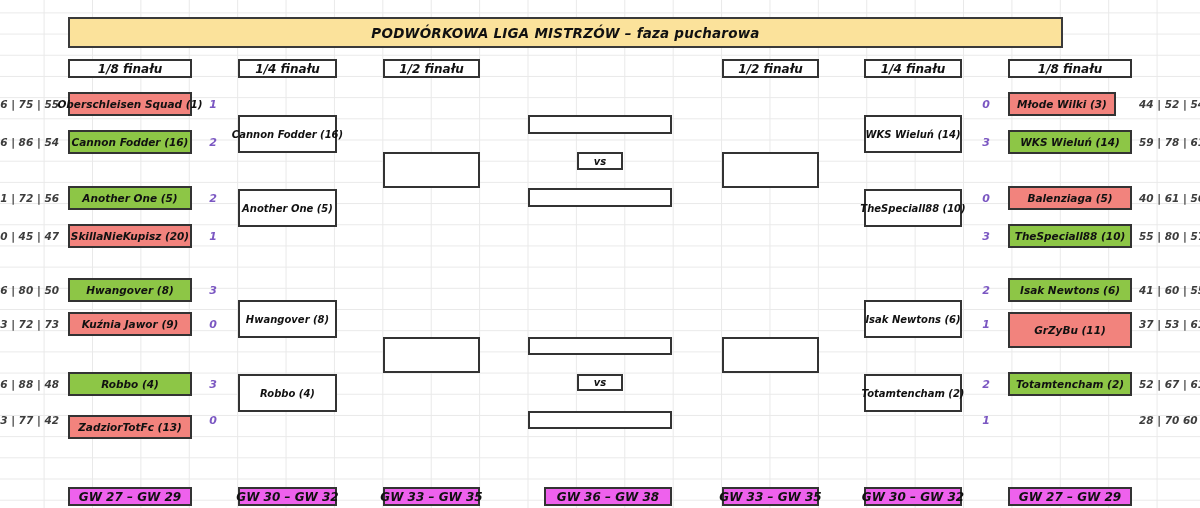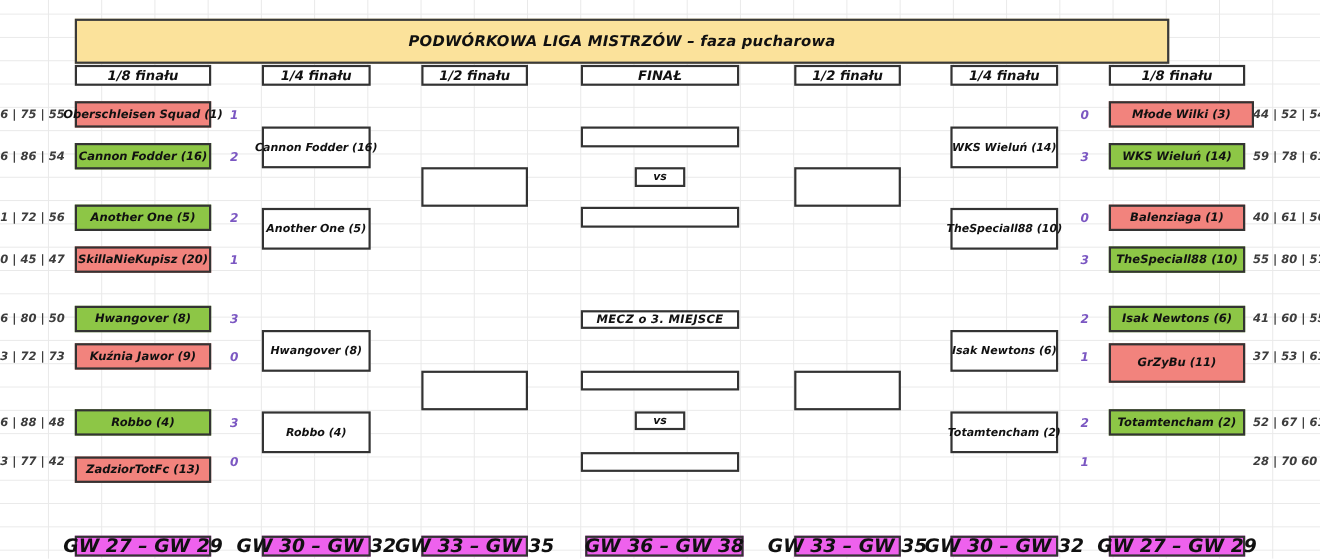--- a/index.html
+++ b/index.html
@@ -35,46 +35,45 @@
     letter-spacing:.2px;
   }
   .header-box{font-size:12px;font-weight:700;}
   .team{font-size:10.5px;font-weight:700;}
   .team.winner{background:#8dc646;}
   .team.loser{background:#f2837d;}
   .qf{font-size:10px;font-weight:700;}
   .slot{background:#fff;}
   .vs{font-size:10px;font-weight:700;}
   .third-hdr{font-size:10.5px;font-weight:700;letter-spacing:.3px;}
-  .gw{background:#ee61ed;font-size:17px;font-weight:700;}
+  .gw{background:#ee61ed;font-size:12px;font-weight:700;}
   .scores{
     position:absolute;
     display:flex;align-items:center;
     font-size:10.5px;font-weight:600;color:#3d3d3d;
     white-space:nowrap;
   }
   .scores.sl{justify-content:flex-end;}
   .scores.sr{justify-content:flex-start;}
   .wins{
     position:absolute;
     display:flex;align-items:center;justify-content:center;
     color:#7b57c2;font-size:11px;font-weight:700;
   }
 </style>
 </head>
 <body>
 
 <div class="sheet">
 
-  <div class="box banner" style="left:68px;top:17px;width:995px;height:41px">PODWÓRKOWA LIGA MISTRZÓW – faza pucharowa</div>
+  <div class="box banner" style="left:68px;top:17px;width:995px;height:31px">PODWÓRKOWA LIGA MISTRZÓW – faza pucharowa</div>
 
   <div class="box header-box" style="left:68px;top:59px;width:124px;height:19px">1/8 finału</div>
   <div class="box header-box" style="left:238px;top:59px;width:99px;height:19px">1/4 finału</div>
   <div class="box header-box" style="left:383px;top:59px;width:97px;height:19px">1/2 finału</div>
-  <div class="box header-box" style="left:528px;top:59px;width:144px;height:19px">FINAŁ</div>
   <div class="box header-box" style="left:722px;top:59px;width:97px;height:19px">1/2 finału</div>
   <div class="box header-box" style="left:864px;top:59px;width:98px;height:19px">1/4 finału</div>
   <div class="box header-box" style="left:1008px;top:59px;width:124px;height:19px">1/8 finału</div>
 
   <div class="scores sl" style="left:2px;top:92px;width:57px;height:24px">46 | 75 | 55</div>
   <div class="scores sl" style="left:2px;top:130px;width:57px;height:24px">46 | 86 | 54</div>
   <div class="scores sl" style="left:2px;top:186px;width:57px;height:24px">51 | 72 | 56</div>
   <div class="scores sl" style="left:2px;top:224px;width:57px;height:24px">50 | 45 | 47</div>
   <div class="scores sl" style="left:2px;top:278px;width:57px;height:24px">56 | 80 | 50</div>
   <div class="scores sl" style="left:2px;top:312px;width:57px;height:24px">43 | 72 | 73</div>
@@ -106,57 +105,56 @@
 
   <div class="box slot" style="left:383px;top:152px;width:97px;height:36px"></div>
   <div class="box slot" style="left:383px;top:337px;width:97px;height:36px"></div>
   <div class="box slot" style="left:722px;top:152px;width:97px;height:36px"></div>
   <div class="box slot" style="left:722px;top:337px;width:97px;height:36px"></div>
 
   <div class="box slot" style="left:528px;top:115px;width:144px;height:19px"></div>
   <div class="box vs" style="left:577px;top:152px;width:46px;height:18px">vs</div>
   <div class="box slot" style="left:528px;top:188px;width:144px;height:19px"></div>
 
-  <div class="box third-hdr" style="left:528px;top:282px;width:144px;height:17px">MECZ o 3. MIEJSCE</div>
   <div class="box slot" style="left:528px;top:337px;width:144px;height:18px"></div>
   <div class="box vs" style="left:577px;top:374px;width:46px;height:17px">vs</div>
   <div class="box slot" style="left:528px;top:411px;width:144px;height:18px"></div>
 
   <div class="box qf" style="left:864px;top:115px;width:98px;height:38px">WKS Wieluń (14)</div>
   <div class="box qf" style="left:864px;top:189px;width:98px;height:38px">TheSpeciall88 (10)</div>
   <div class="box qf" style="left:864px;top:300px;width:98px;height:38px">Isak Newtons (6)</div>
   <div class="box qf" style="left:864px;top:374px;width:98px;height:38px">Totamtencham (2)</div>
 
   <div class="wins" style="left:969px;top:92px;width:34px;height:24px">0</div>
   <div class="wins" style="left:969px;top:130px;width:34px;height:24px">3</div>
   <div class="wins" style="left:969px;top:186px;width:34px;height:24px">0</div>
   <div class="wins" style="left:969px;top:224px;width:34px;height:24px">3</div>
   <div class="wins" style="left:969px;top:278px;width:34px;height:24px">2</div>
   <div class="wins" style="left:969px;top:312px;width:34px;height:24px">1</div>
   <div class="wins" style="left:969px;top:372px;width:34px;height:24px">2</div>
   <div class="wins" style="left:969px;top:408px;width:34px;height:24px">1</div>
 
-  <div class="box team loser" style="left:1008px;top:92px;width:132px;height:24px">Młode Wilki (3)</div>
+  <div class="box team loser" style="left:1008px;top:92px;width:108px;height:24px">Młode Wilki (3)</div>
   <div class="box team winner" style="left:1008px;top:130px;width:124px;height:24px">WKS Wieluń (14)</div>
-  <div class="box team loser" style="left:1008px;top:186px;width:124px;height:24px">Balenziaga (1)</div>
+  <div class="box team loser" style="left:1008px;top:186px;width:124px;height:24px">Balenziaga (5)</div>
   <div class="box team winner" style="left:1008px;top:224px;width:124px;height:24px">TheSpeciall88 (10)</div>
   <div class="box team winner" style="left:1008px;top:278px;width:124px;height:24px">Isak Newtons (6)</div>
   <div class="box team loser" style="left:1008px;top:312px;width:124px;height:36px">GrZyBu (11)</div>
   <div class="box team winner" style="left:1008px;top:372px;width:124px;height:24px">Totamtencham (2)</div>
 
   <div class="scores sr" style="left:1139px;top:92px;width:59px;height:24px">44 | 52 | 54</div>
   <div class="scores sr" style="left:1139px;top:130px;width:59px;height:24px">59 | 78 | 61</div>
   <div class="scores sr" style="left:1139px;top:186px;width:59px;height:24px">40 | 61 | 56</div>
   <div class="scores sr" style="left:1139px;top:224px;width:59px;height:24px">55 | 80 | 57</div>
   <div class="scores sr" style="left:1139px;top:278px;width:59px;height:24px">41 | 60 | 55</div>
   <div class="scores sr" style="left:1139px;top:312px;width:59px;height:24px">37 | 53 | 61</div>
   <div class="scores sr" style="left:1139px;top:372px;width:59px;height:24px">52 | 67 | 61</div>
   <div class="scores sr" style="left:1139px;top:408px;width:59px;height:24px">28 | 70 60</div>
 
   <div class="box gw" style="left:68px;top:487px;width:124px;height:19px">GW 27 – GW 29</div>
   <div class="box gw" style="left:238px;top:487px;width:99px;height:19px">GW 30 – GW 32</div>
   <div class="box gw" style="left:383px;top:487px;width:97px;height:19px">GW 33 – GW 35</div>
-  <div class="box gw" style="left:532px;top:487px;width:144px;height:19px">GW 36 – GW 38</div>
+  <div class="box gw" style="left:544px;top:487px;width:128px;height:19px">GW 36 – GW 38</div>
   <div class="box gw" style="left:722px;top:487px;width:97px;height:19px">GW 33 – GW 35</div>
   <div class="box gw" style="left:864px;top:487px;width:98px;height:19px">GW 30 – GW 32</div>
   <div class="box gw" style="left:1008px;top:487px;width:124px;height:19px">GW 27 – GW 29</div>
 
 </div>
 
 </body></html>

